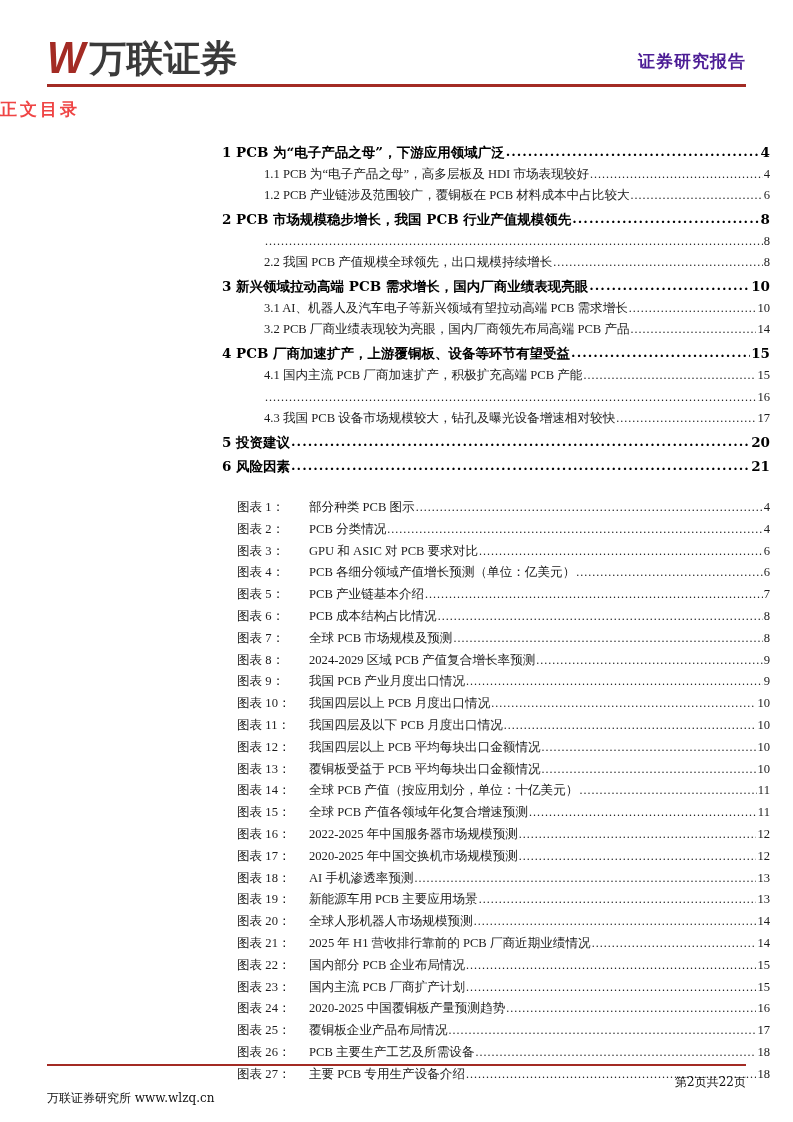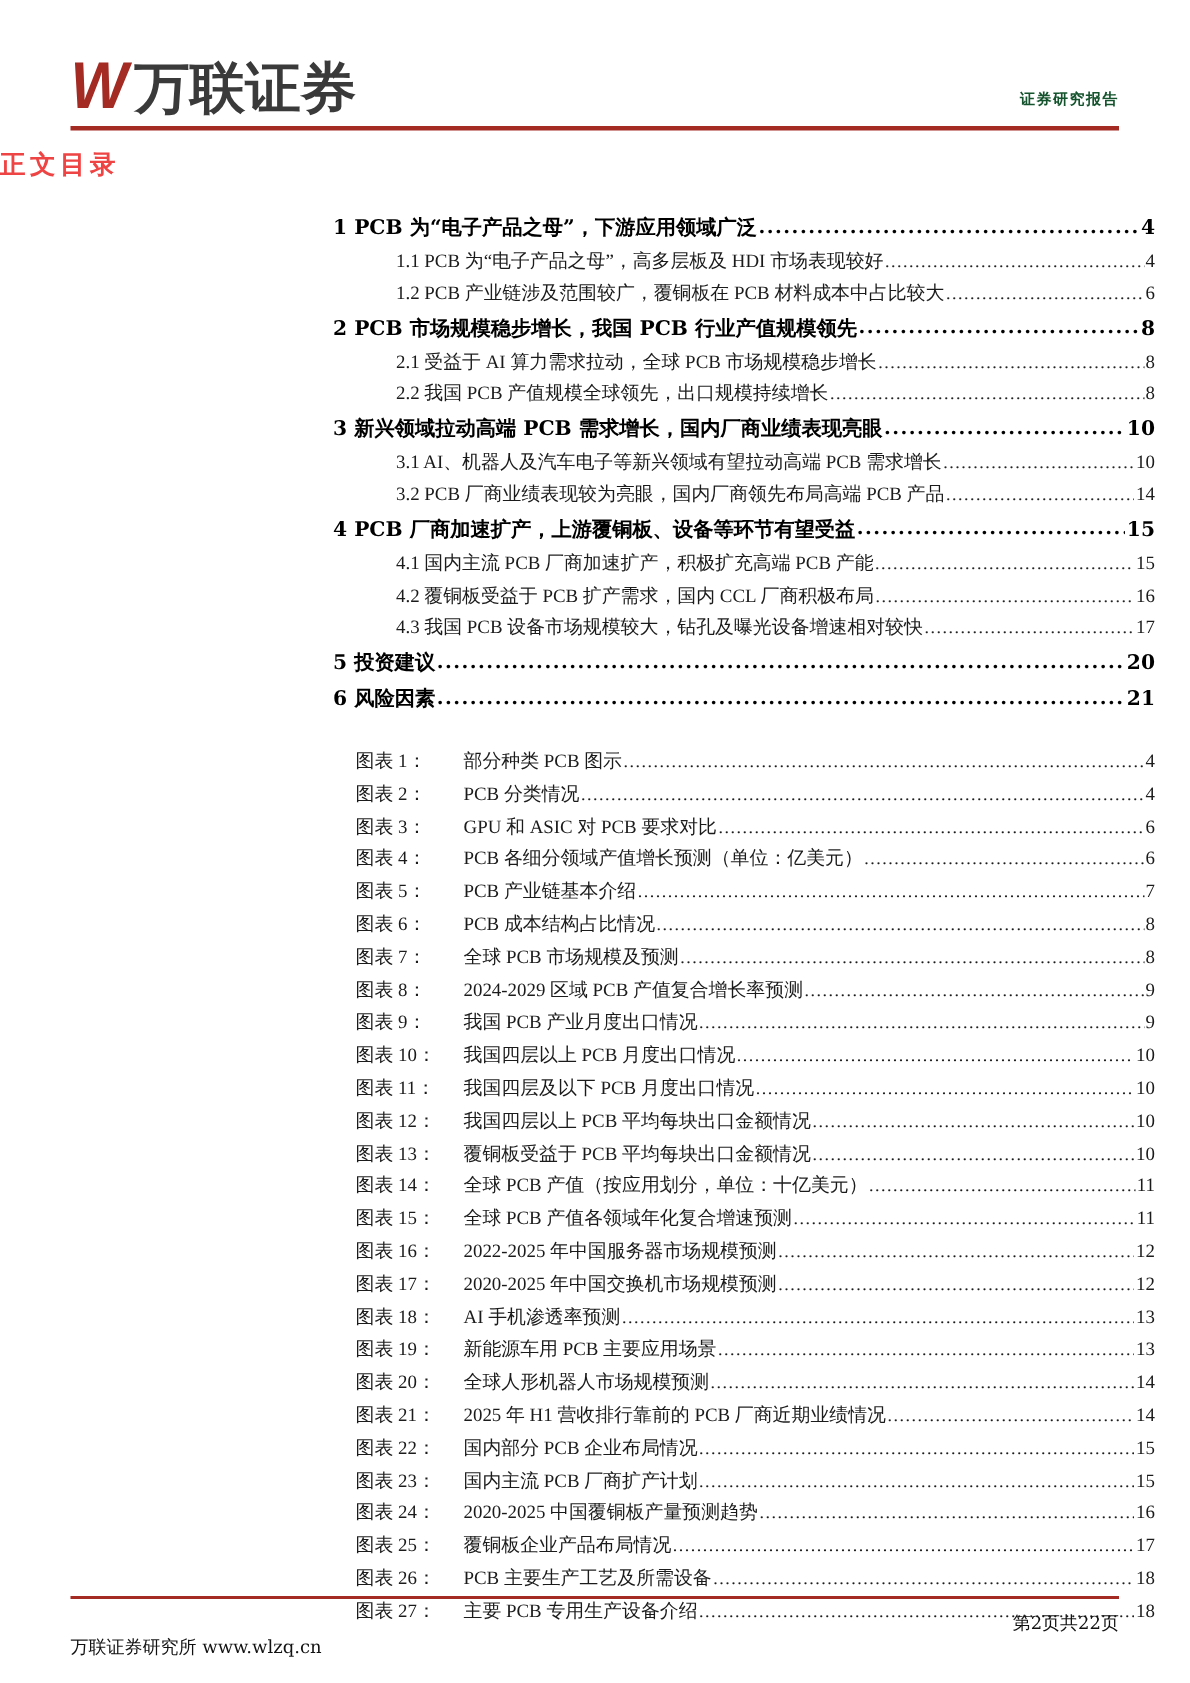--- a/index.html
+++ b/index.html
@@ -54,22 +54,22 @@
     line-height: 38px;
     color: #3a3a3a;
     letter-spacing: 0px;
   }
   .header-right {
     position: absolute;
     right: 0;
     bottom: 13px;
     font-family: "DejaVu Serif", "Liberation Serif", serif;
     font-weight: bold;
-    font-size: 10px;
-    color: #14532d;
+    font-size: 17px;
+    color: #4c1d95;
     letter-spacing: 1px;
   }
   .header-rule {
     position: absolute;
     left: 47px;
     right: 47px;
     top: 84px;
     height: 2.5px;
     background: #a32b24;
   }
@@ -236,21 +236,20 @@
         <span class="lbl">1.2 PCB 产业链涉及范围较广，覆铜板在 PCB 材料成本中占比较大</span>
         <span class="dots">................................................................................................................................................................</span>
         <span class="pg">6</span>
       </div>
       <div class="toc-row lvl1">
         <span class="lbl">2 PCB 市场规模稳步增长，我国 PCB 行业产值规模领先</span>
         <span class="dots">................................................................................................................................................................</span>
         <span class="pg">8</span>
       </div>
       <div class="toc-row lvl2">
-        <span class="lbl">2.1 受益于 AI 算力需求拉动，全球 PCB 市场规模稳步增长</span>
         <span class="dots">................................................................................................................................................................</span>
         <span class="pg">8</span>
       </div>
       <div class="toc-row lvl2">
         <span class="lbl">2.2 我国 PCB 产值规模全球领先，出口规模持续增长</span>
         <span class="dots">................................................................................................................................................................</span>
         <span class="pg">8</span>
       </div>
       <div class="toc-row lvl1">
         <span class="lbl">3 新兴领域拉动高端 PCB 需求增长，国内厂商业绩表现亮眼</span>
@@ -271,21 +270,20 @@
         <span class="lbl">4 PCB 厂商加速扩产，上游覆铜板、设备等环节有望受益</span>
         <span class="dots">................................................................................................................................................................</span>
         <span class="pg">15</span>
       </div>
       <div class="toc-row lvl2">
         <span class="lbl">4.1 国内主流 PCB 厂商加速扩产，积极扩充高端 PCB 产能</span>
         <span class="dots">................................................................................................................................................................</span>
         <span class="pg">15</span>
       </div>
       <div class="toc-row lvl2">
-        <span class="lbl">4.2 覆铜板受益于 PCB 扩产需求，国内 CCL 厂商积极布局</span>
         <span class="dots">................................................................................................................................................................</span>
         <span class="pg">16</span>
       </div>
       <div class="toc-row lvl2">
         <span class="lbl">4.3 我国 PCB 设备市场规模较大，钻孔及曝光设备增速相对较快</span>
         <span class="dots">................................................................................................................................................................</span>
         <span class="pg">17</span>
       </div>
       <div class="toc-row lvl1">
         <span class="lbl">5 投资建议</span>

